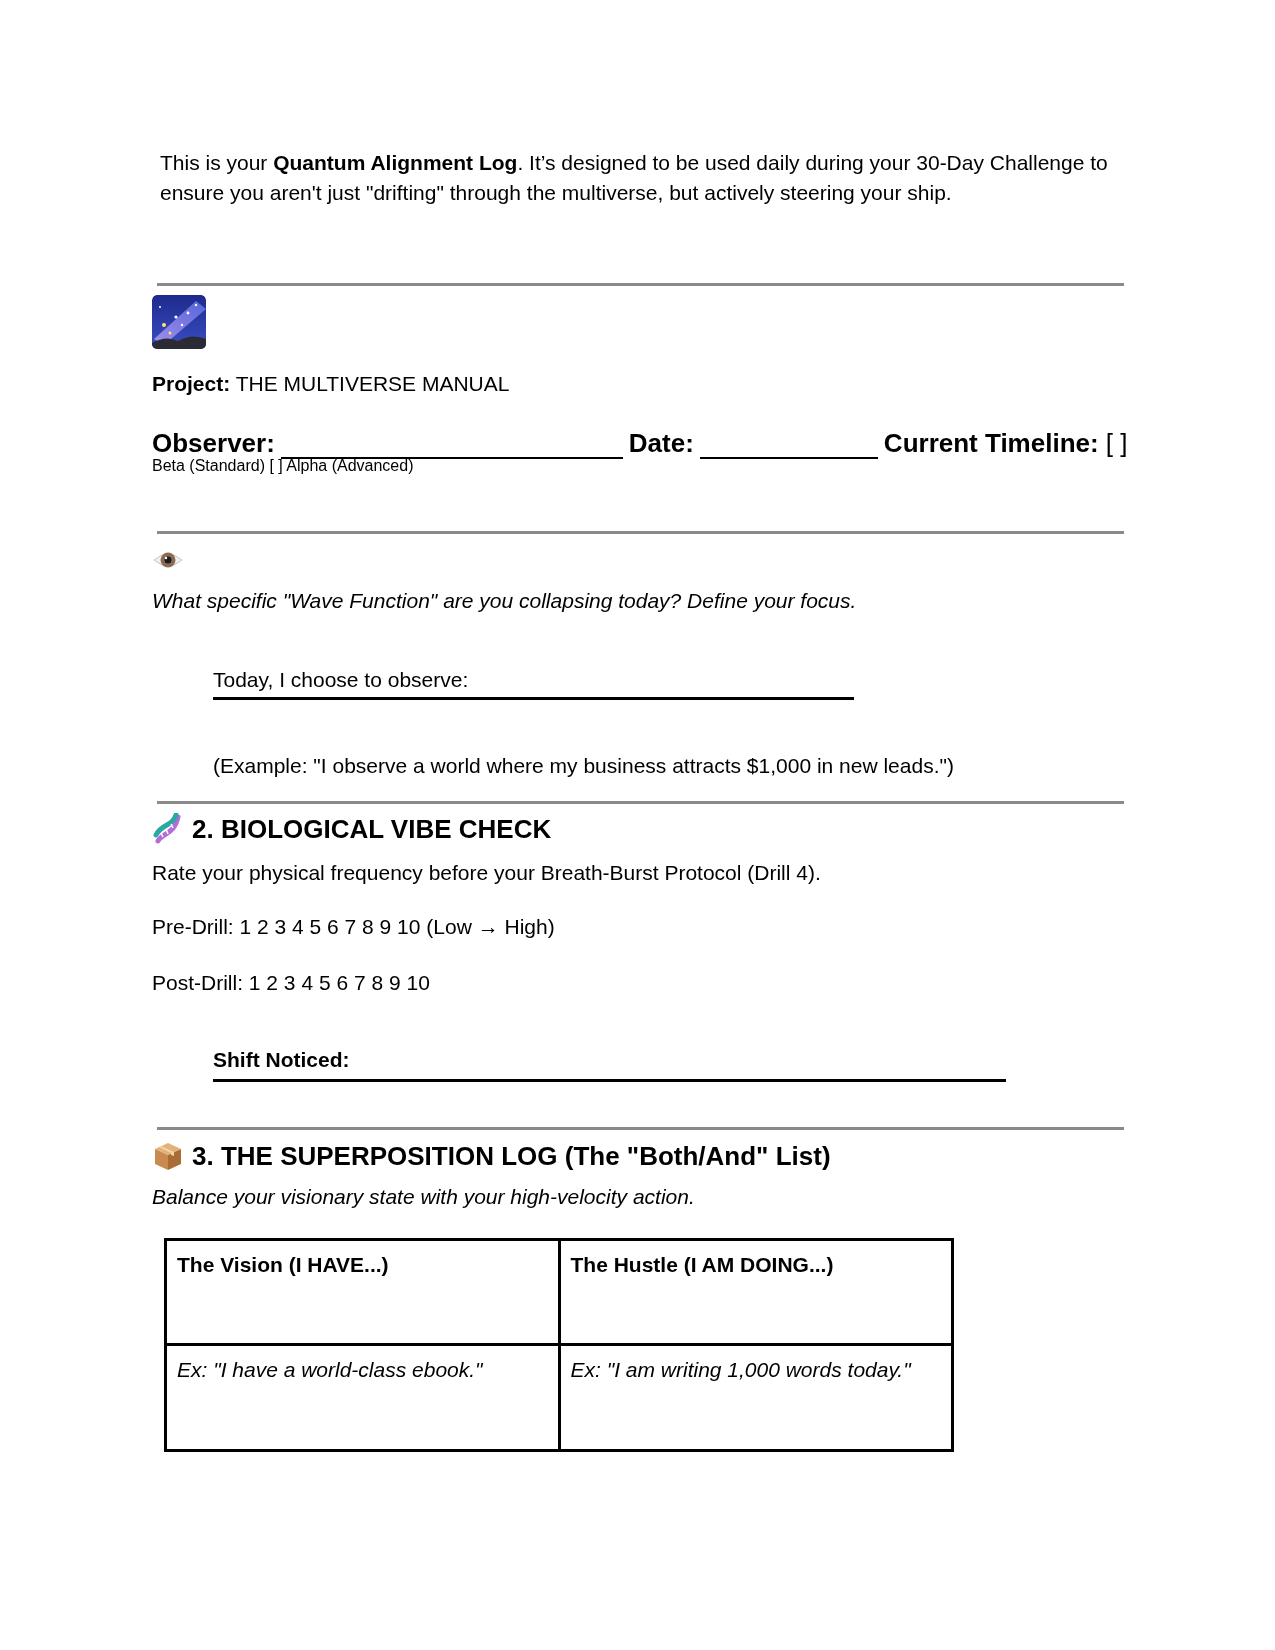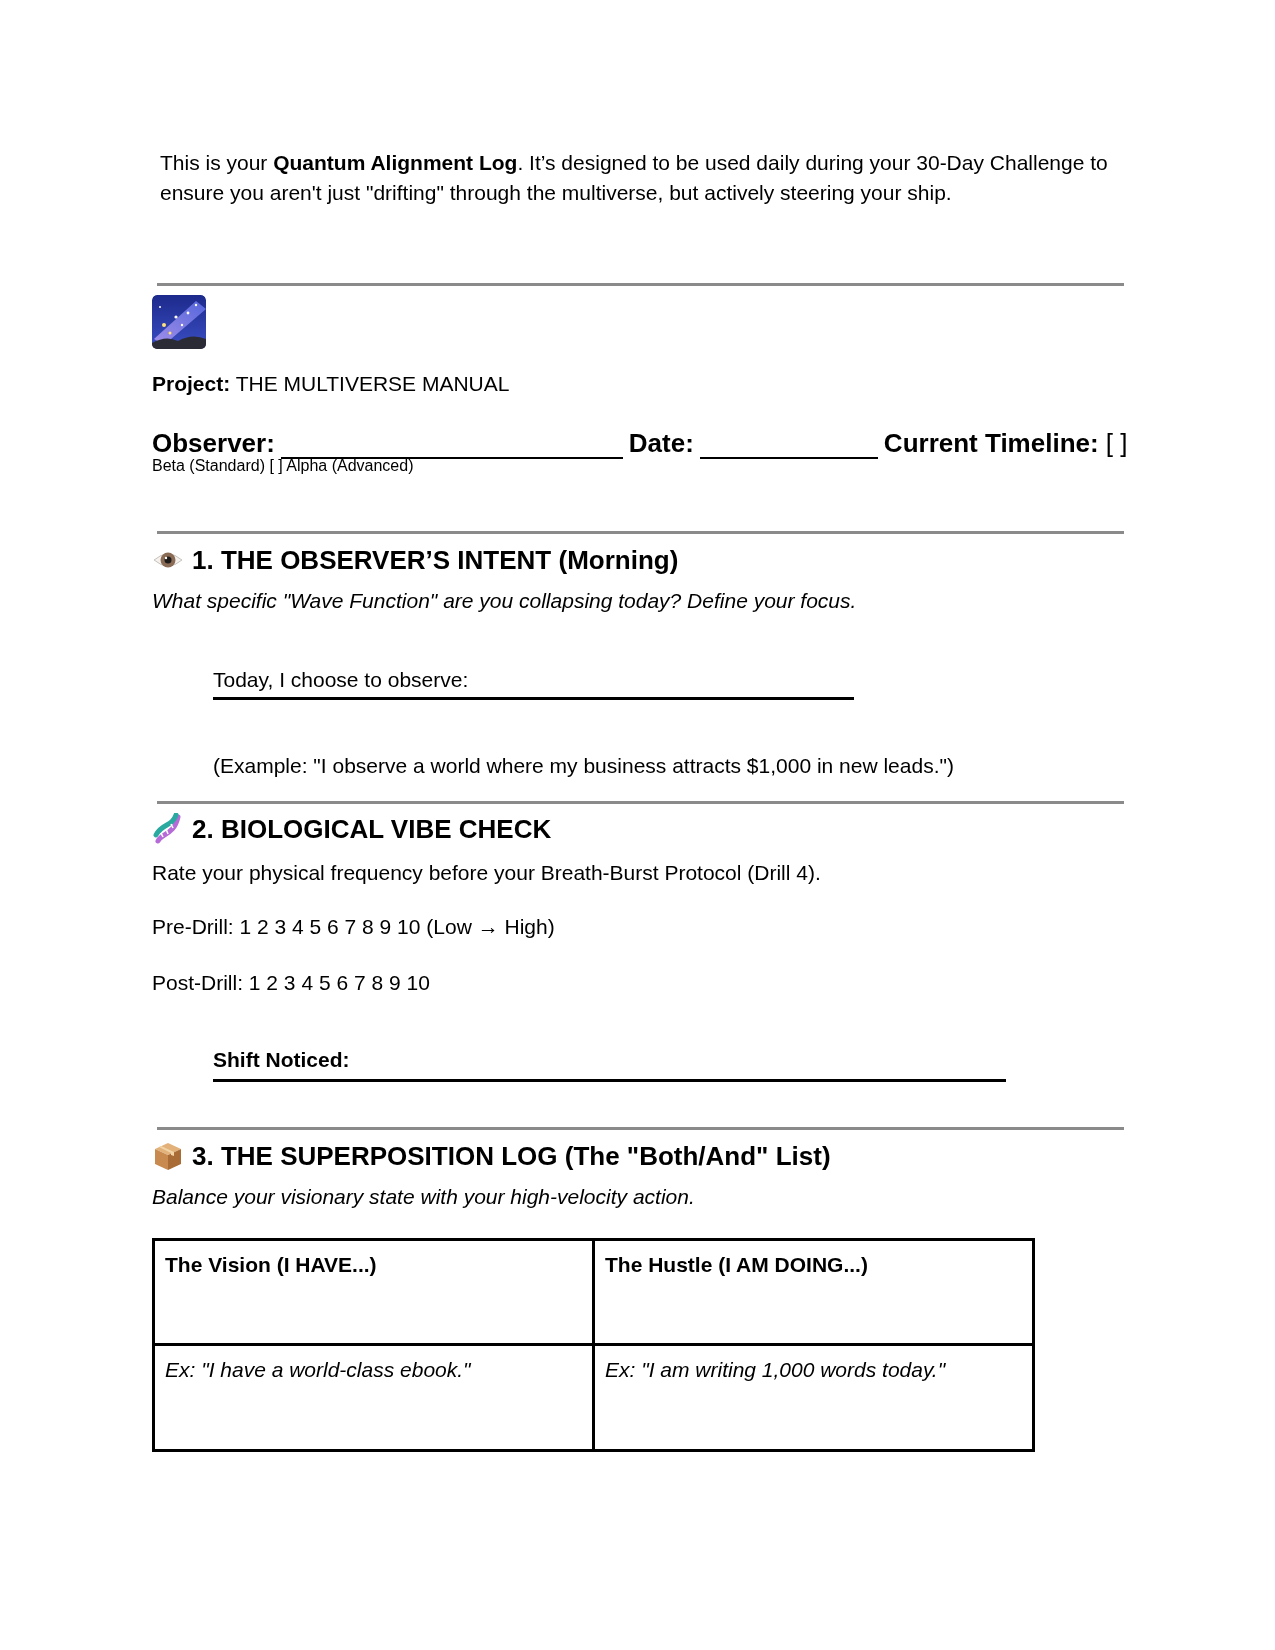--- a/index.html
+++ b/index.html
@@ -16,21 +16,21 @@
   .project { left: 152px; top: 372px; font-size: 21px; }
   .lbl { font-weight: bold; }
   .meta-line1 { left: 152px; top: 428px; font-size: 26px; white-space: nowrap; }
   .meta-line2 { left: 152px; top: 457px; font-size: 16px; white-space: nowrap; }
   .blank { display: inline-block; border-bottom: 2px solid #000; height: 20px; vertical-align: bottom; margin: 0 6px; }
   .sec-head { left: 152px; height: 34px; display: flex; align-items: center; font-size: 26px; font-weight: bold; }
   .sec-head .ico { width: 32px; height: 32px; margin-right: 8px; display: block; }
   .italic { font-style: italic; font-size: 21px; }
   .indent { left: 213px; font-size: 21px; margin-top: 24px; }
   .write-line { position: absolute; height: 3px; background: #000; }
-  table.split { position: absolute; left: 152px; top: 1238px; width: 883px; border-collapse: collapse; }
+  table.split { position: absolute; left: 164px; top: 1238px; width: 790px; border-collapse: collapse; }
   table.split td { border: 3px solid #000; width: 50%; height: 98px; vertical-align: top;
                    padding: 12px 10px; font-size: 21px; box-sizing: border-box; }
   table.split td.head { font-weight: bold; }
   table.split td.ex { font-style: italic; }
 </style>
 </head>
 <body>
 
 <div class="abs body-text intro"><span>This is your </span><b>Quantum Alignment Log</b><span>. It’s designed to be used daily during your 30-Day Challenge to ensure you aren't just "drifting" through the multiverse, but actively steering your ship.</span></div>
 
@@ -74,21 +74,20 @@
 
 <div class="abs sec-head" style="top:543px;">
   <span>
     <svg class="ico" viewBox="0 0 32 32">
       <path d="M2 16 Q16 4 30 16 Q16 28 2 16 Z" fill="#f4f1ee" stroke="#c9c3bd" stroke-width="1"></path>
       <circle cx="16" cy="16" r="7.5" fill="#8a6b55"></circle>
       <circle cx="16" cy="16" r="3.5" fill="#1e1a18"></circle>
       <circle cx="14" cy="14" r="1.2" fill="#fff"></circle>
     </svg>
   </span>
-  <span>1. THE OBSERVER’S INTENT (Morning)</span>
 </div>
 <div class="abs italic" style="left:152px; top:589px;">What specific "Wave Function" are you collapsing today? Define your focus.</div>
 <div class="abs indent" style="top:644px;">Today, I choose to observe:</div>
 <div class="write-line" style="left:213px; top:697px; width:641px;"></div>
 <div class="abs indent" style="top:730px;">(Example: "I observe a world where my business attracts $1,000 in new leads.")</div>
 
 <div class="rule" style="top:801px;"></div>
 
 <div class="abs sec-head" style="top:812px;">
   <span>

